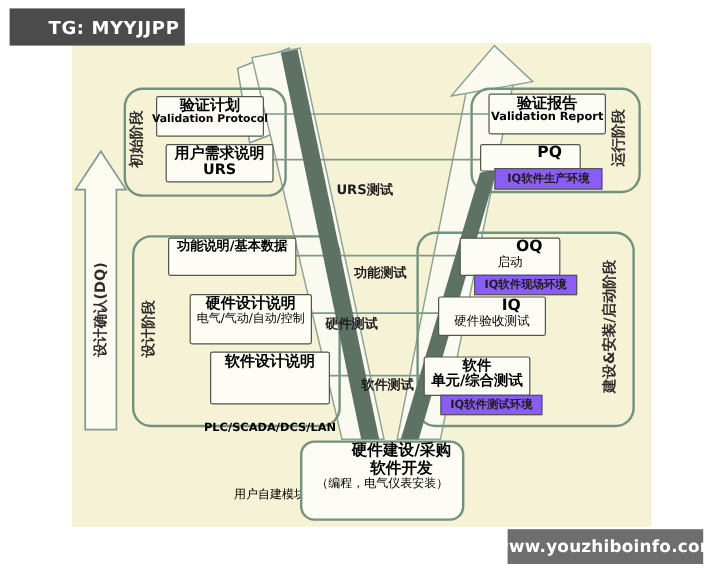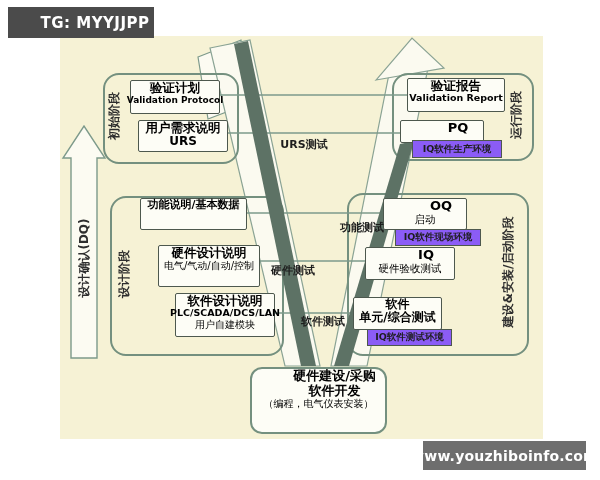--- a/index.html
+++ b/index.html
@@ -96,21 +96,21 @@
   </div>
   <div class="tag" style="left:412px; top:140px; width:88px; height:16px;">IQ软件生产环境</div>
 
   <div class="box" style="left:140px; top:198px; width:105px; height:30px;">
     <span class="t-cn-s">功能说明/基本数据</span>
   </div>
   <div class="box" style="left:158px; top:245px; width:100px; height:40px;">
     <span class="t-cn">硬件设计说明</span>
     <span class="t-sub">电气/气动/自动/控制</span>
   </div>
-  <div class="box" style="left:175px; top:293px; width:98px; height:42px;">
+  <div class="box" style="left:175px; top:293px; width:98px; height:42px;gap:44px;">
     <span class="t-cn">软件设计说明</span>
     <span class="t-en" style="font-size:9.5px;">PLC/SCADA/DCS/LAN</span>
     <span class="t-sub">用户自建模块</span>
   </div>
 
   <div class="box" style="left:383px; top:198px; width:82px; height:30px;">
     <span class="t-big">OQ</span>
     <span class="t-sub2">启动</span>
   </div>
   <div class="tag" style="left:395px; top:229px; width:84px; height:15px;">IQ软件现场环境</div>
@@ -131,21 +131,21 @@
     <span class="t-big">软件开发</span>
     <span class="t-sub">（编程，电气仪表安装）</span>
   </div>
 
   <div class="vlabel" style="left:84px;  top:258px;">设计确认(DQ)</div>
   <div class="vlabel" style="left:114px; top:116px;">初始阶段</div>
   <div class="vlabel" style="left:516px; top:115px;">运行阶段</div>
   <div class="vlabel" style="left:124px; top:274px;">设计阶段</div>
   <div class="vlabel" style="left:508px; top:272px;">建设&amp;安装/启动阶段</div>
 
-  <div class="tlabel" style="left:304px; top:144px;">URS测试</div>
-  <div class="tlabel" style="left:317px; top:227px;margin-left:45px;">功能测试</div>
+  <div class="tlabel" style="left:304px; top:158px;">URS测试</div>
+  <div class="tlabel" style="left:317px; top:227px;">功能测试</div>
   <div class="tlabel" style="left:293px; top:270px;">硬件测试</div>
   <div class="tlabel" style="left:323px; top:321px;">软件测试</div>
 
   <div id="badge-top" class="badge">TG: MYYJJPP</div>
   <div id="badge-bottom" class="badge">www.youzhiboinfo.com</div>
 
 </div>
 
 </body></html>

